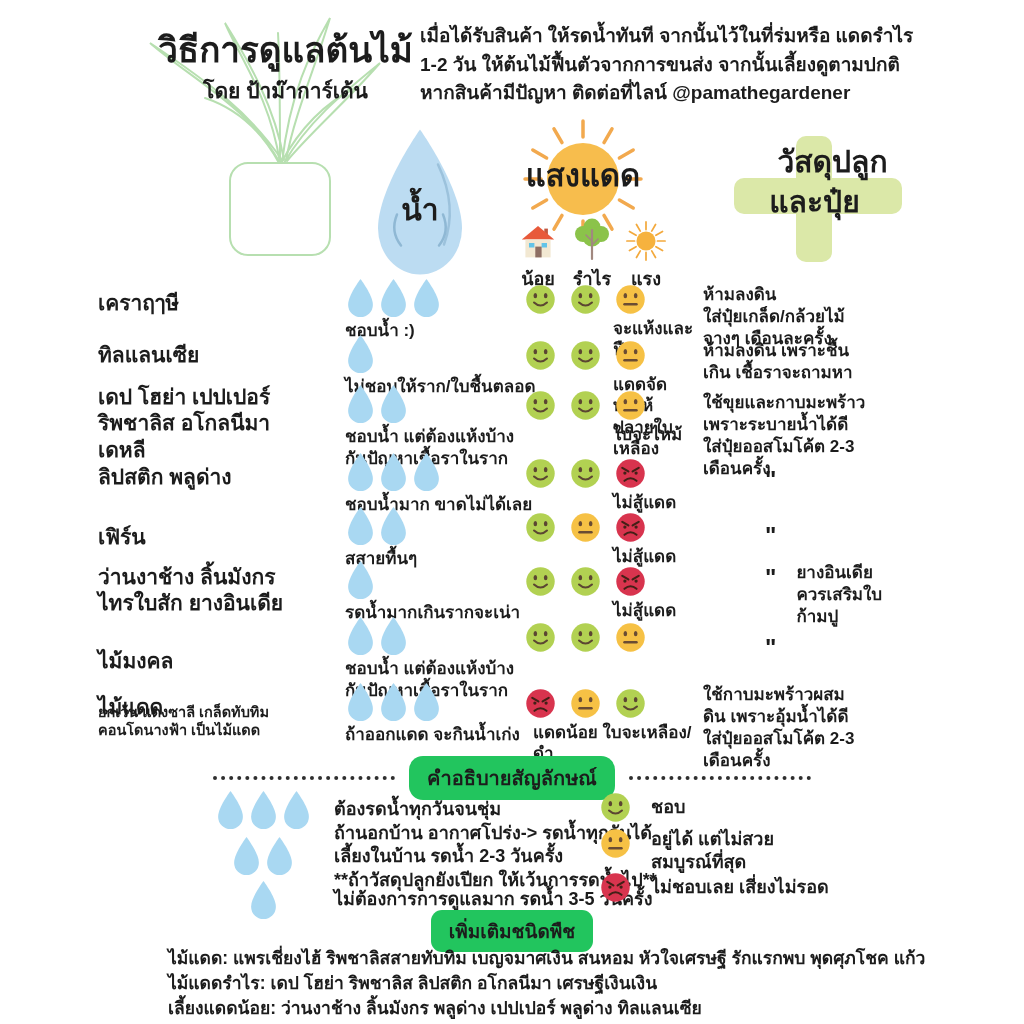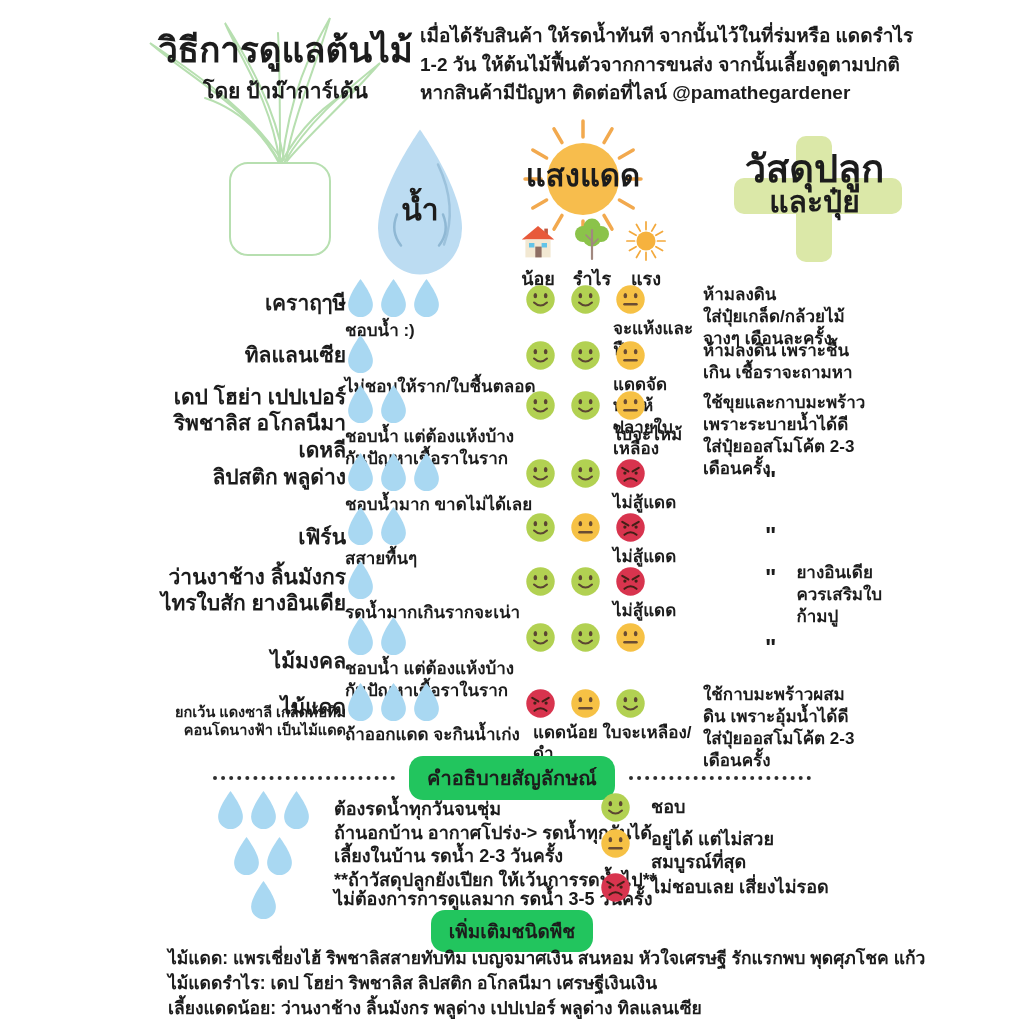--- a/index.html
+++ b/index.html
@@ -18,30 +18,30 @@
   
   .water-hdr{position:absolute;left:370px;top:124px;width:100px;height:165px;}
   .water-hdr svg{position:absolute;left:0;top:0;}
   .water-hdr .lbl{position:absolute;left:0;top:62px;width:100%;text-align:center;
                   font-size:30px;font-weight:800;}
   .sun-hdr{position:absolute;left:503px;top:116px;width:160px;height:126px;}
   .sun-hdr .lbl{position:absolute;left:0;top:34px;width:100%;text-align:center;
                 font-size:31px;font-weight:800;}
   .mat-hdr{position:absolute;left:712px;top:130px;width:205px;height:140px;}
   .mat-hdr svg{position:absolute;left:0;top:0;}
-  .mat-hdr .l1{position:absolute;left:0;top:8px;width:100%;text-align:center;font-size:38px;font-weight:800;}
+  .mat-hdr .l1{position:absolute;left:18px;top:8px;width:100%;text-align:center;font-size:30px;font-weight:800;}
   .mat-hdr .l2{position:absolute;left:0;top:48px;width:100%;text-align:center;font-size:30px;font-weight:800;}
   .sunlevels{position:absolute;left:514px;top:216px;width:160px;display:flex;gap:6px;}
   .sl-item{width:48px;text-align:center;}
   .sl-item .ic{height:46px;display:flex;align-items:flex-end;justify-content:center;}
   .sl-item .lb{font-size:18px;font-weight:700;margin-top:2px;}
 
   
   .row{position:absolute;left:0;width:1024px;height:10px;}
-  .c-name{position:absolute;left:98px;width:248px;top:12px;text-align:right;
+  .c-name{position:absolute;left:98px;width:248px;top:12px;text-align:left;
           font-size:21px;font-weight:700;line-height:1.25;white-space:pre-line;}
   .c-name .sub{font-size:14.5px;font-weight:700;margin-top:2px;line-height:1.25;white-space:pre-line;}
   .c-water{position:absolute;left:345px;top:0;width:200px;}
   .dropsrow{display:flex;gap:2px;}
   .drop-sm{width:31px;height:40px;fill:#a9d8f2;}
   .c-water .cap{font-size:17px;font-weight:700;margin-top:2px;line-height:1.3;white-space:pre-line;}
   .c-faces{position:absolute;left:525px;top:6px;width:175px;}
   .facesrow{display:flex;gap:14px;}
   .face{width:31px;height:31px;}
   .c-faces .cap{font-size:17px;font-weight:700;margin-top:3px;margin-left:88px;
@@ -70,21 +70,21 @@
   .lg-w1{top:790px;left:212px;align-items:center;}
   .lg-w2{top:822px;left:212px;} .lg-w2 .lg-drops{margin-top:14px;}
   .lg-w3{top:880px;left:212px;align-items:center;}
   .lg-f1{top:792px;left:600px;align-items:center;}
   .lg-f2{top:828px;left:600px;}
   .lg-f3{top:872px;left:600px;align-items:center;}
   .lg-item .face{flex-shrink:0;}
 
   
   .extra-head{position:absolute;top:910px;left:0;width:1024px;display:flex;justify-content:center;}
-  .extra-head .badge{font-size:19px;}
+  .extra-head .badge{font-size:19px;border-radius:11px;}
   .extra-lines{position:absolute;top:946px;left:168px;width:790px;font-size:17.5px;
                font-weight:700;line-height:1.42;}
 </style>
 </head>
 <body>
 
 <svg width="0" height="0" style="position:absolute">
   <defs>
     <symbol id="sym-drop" viewBox="0 0 32 42">
       <path d="M16 1 C16 1 3 18 3 28 a13 13 0 0 0 26 0 C29 18 16 1 16 1 Z"></path>

